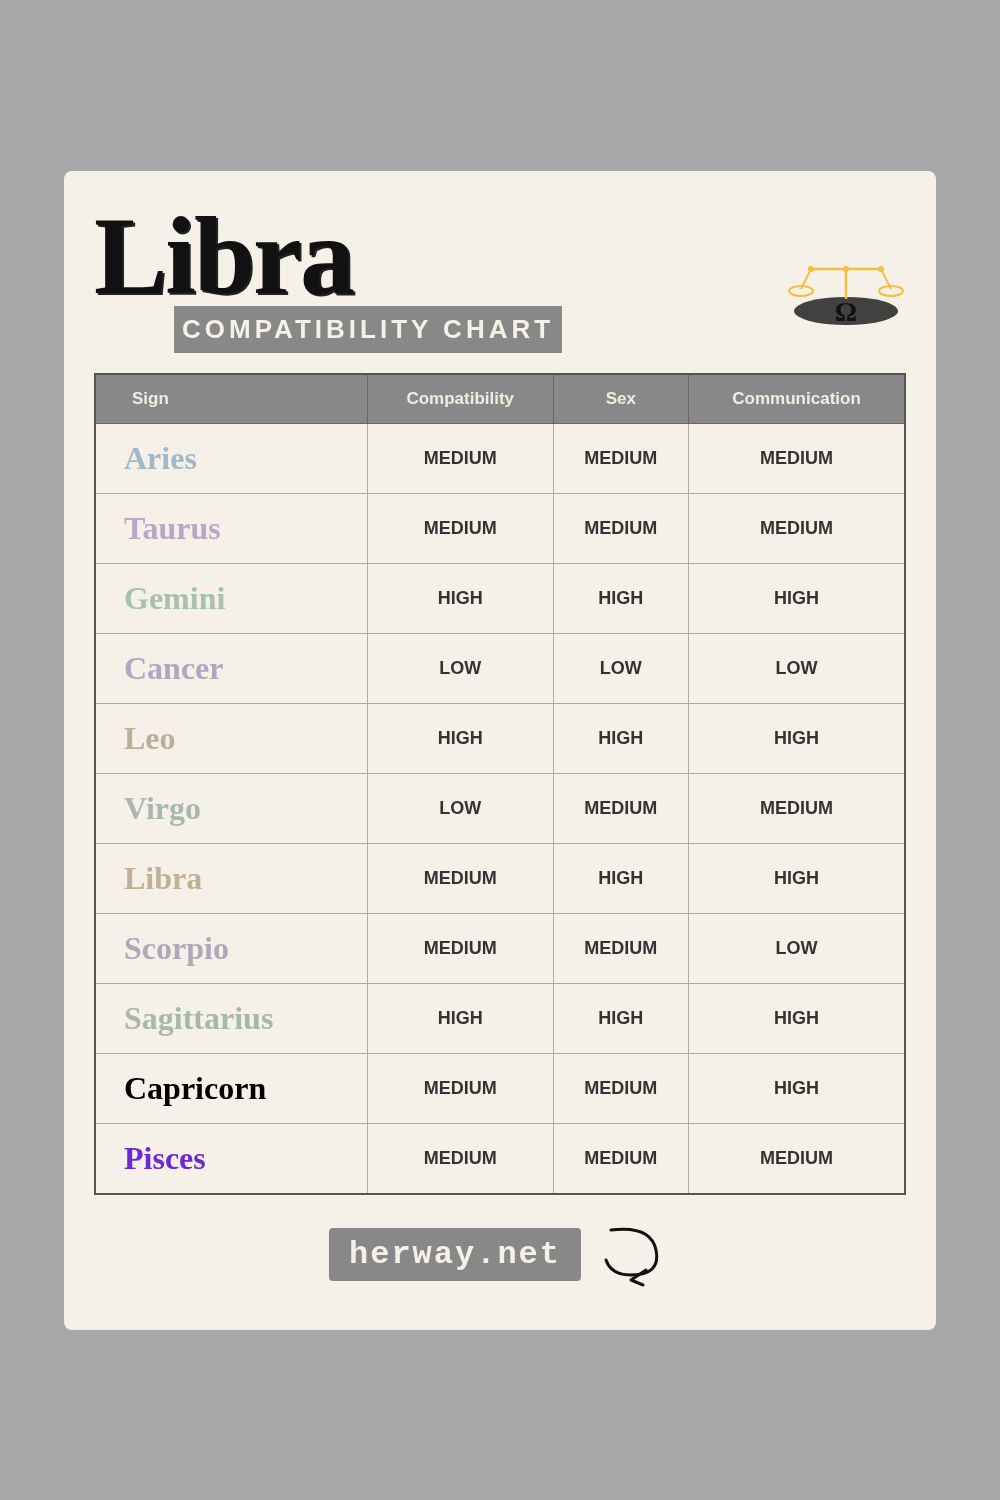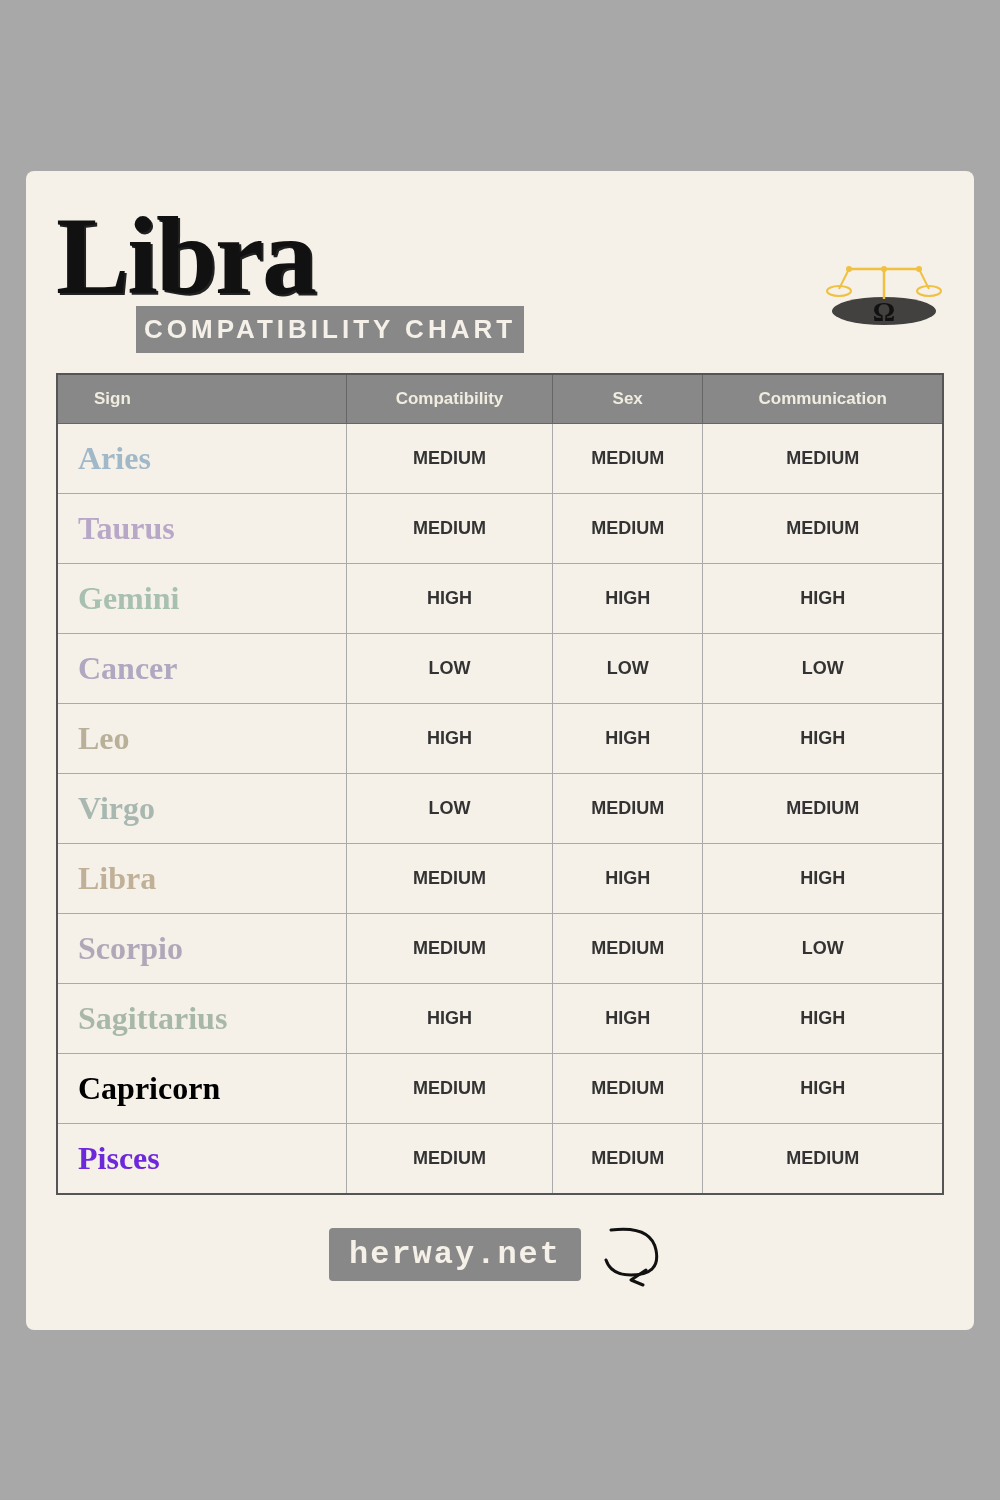--- a/index.html
+++ b/index.html
@@ -9,21 +9,21 @@
       height: 1500px;
       background-color: #a8a8a8;
       display: flex;
       align-items: center;
       justify-content: center;
       font-family: Georgia, serif;
       overflow: hidden;
     }
 
     .card {
-      width: 948px;
+      width: 872px;
       background-color: #f5f0e8;
       border-radius: 8px;
       padding: 30px 30px 40px 30px;
       position: relative;
     }
 
     .header {
       display: flex;
       align-items: flex-end;
       justify-content: space-between;
@@ -101,21 +101,21 @@
       text-align: center;
       font-family: Arial, sans-serif;
       font-weight: 700;
       font-size: 18px;
       color: #333;
       background-color: #f5f0e8;
     }
 
     .compat-table td:first-child {
       text-align: left;
-      padding-left: 20px;
+      padding-left: 28px;
     }
 
     .sign-name {
       font-size: 32px;
       font-weight: 700;
       font-family: Georgia, serif;
     }
 
     .sign-aries { color: #a0b8c8; }
     .sign-taurus { color: #b8a8c8; }

